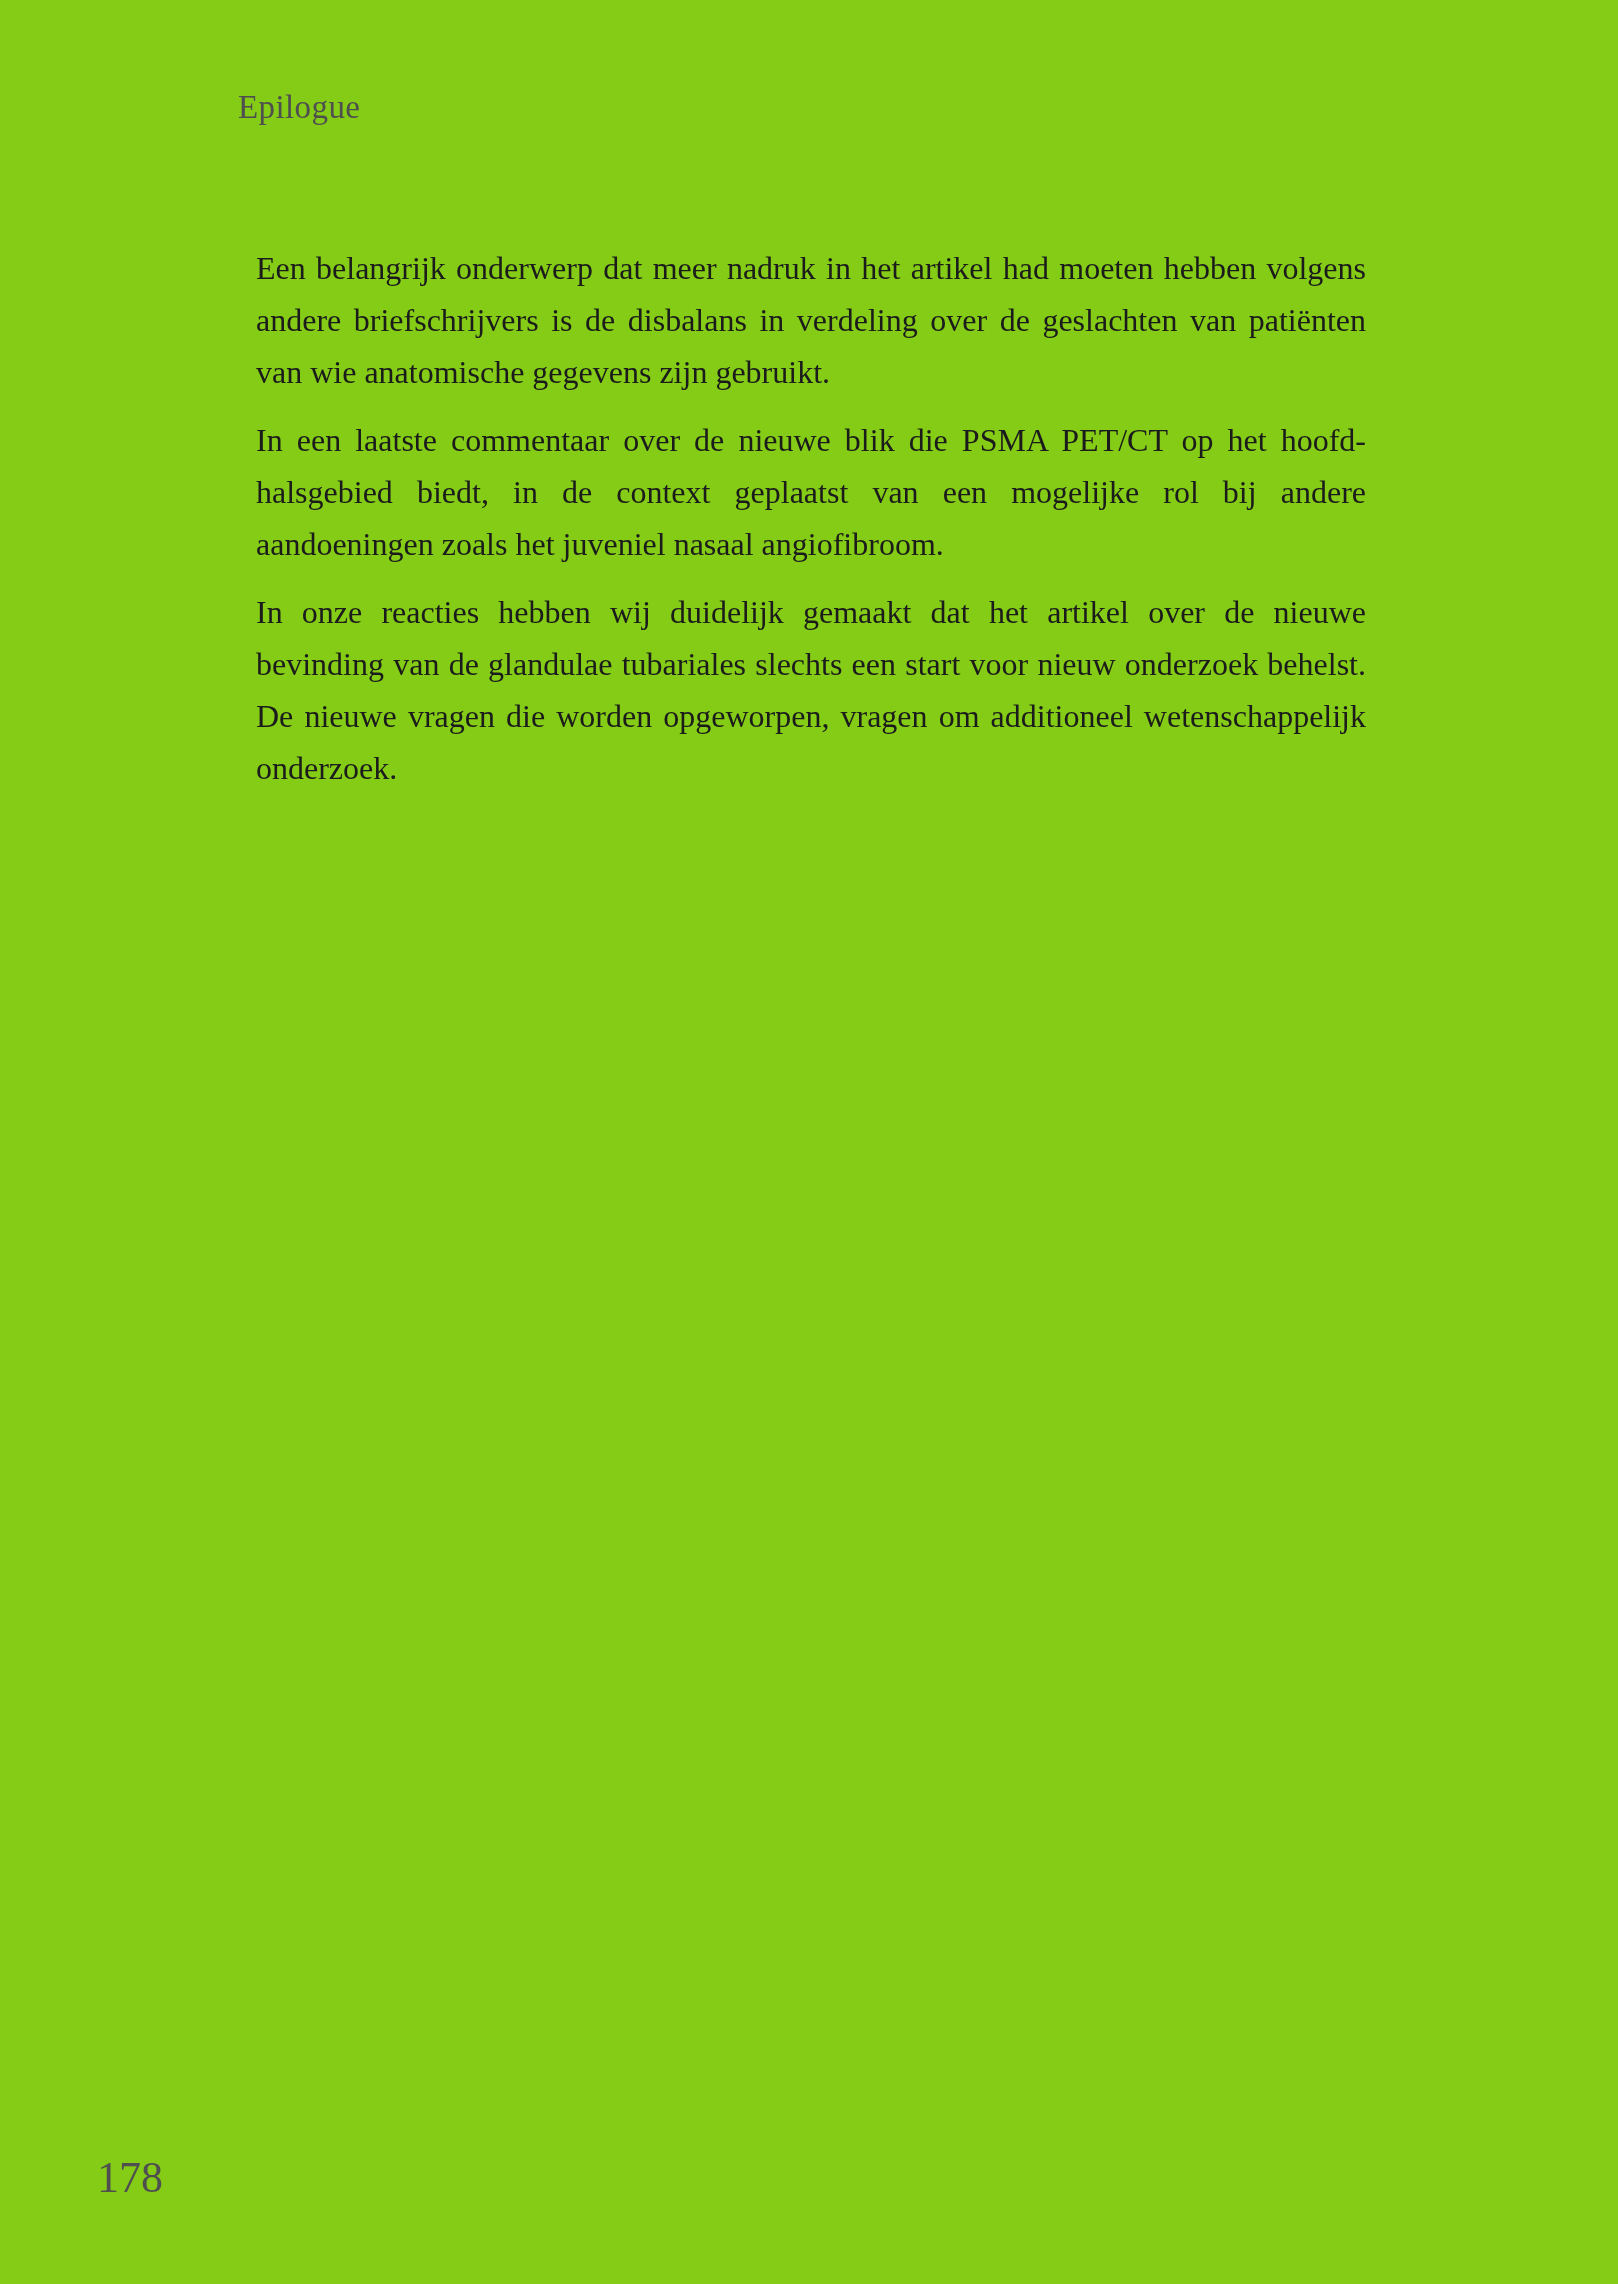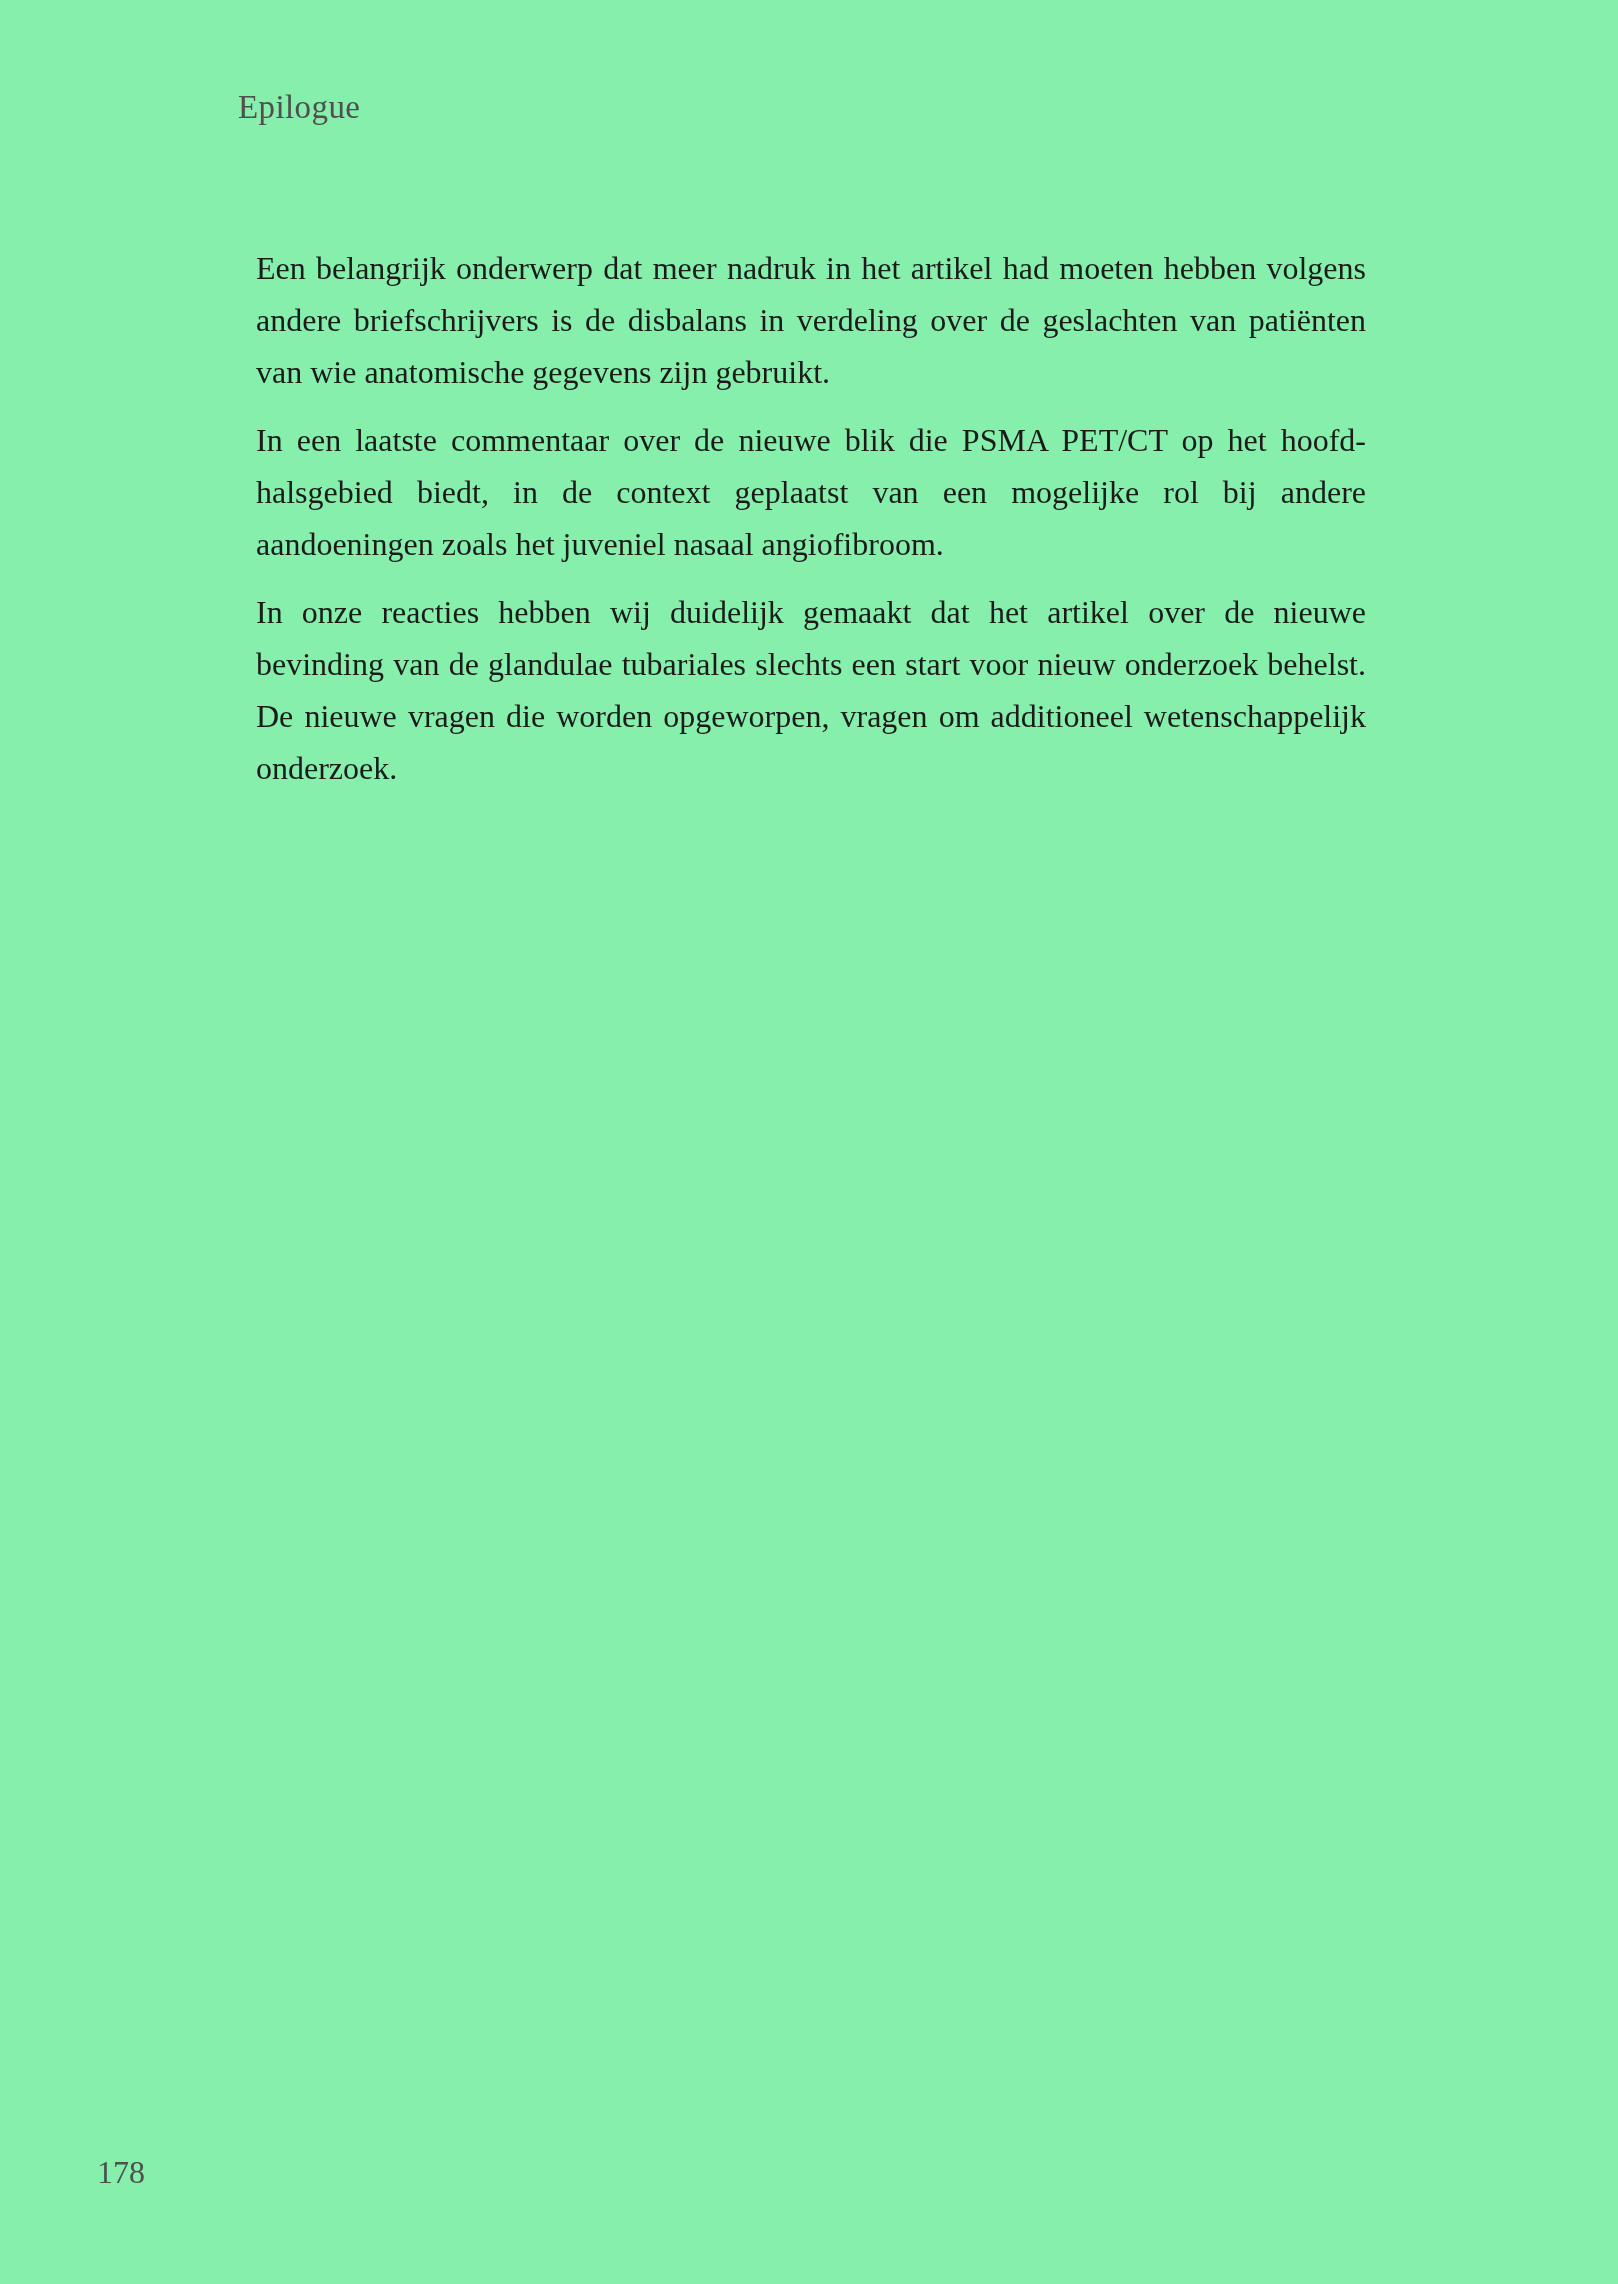--- a/index.html
+++ b/index.html
@@ -4,21 +4,21 @@
 <style>
   html, body {
     margin: 0;
     padding: 0;
     background: #e8e8e8;
   }
   .page {
     position: relative;
     width: 1619px;
     height: 2284px;
-    background: #86efac;
+    background: #84cc16;
     font-family: "Liberation Serif", "DejaVu Serif", serif;
     overflow: hidden;
   }
   .running-header {
     position: absolute;
     left: 238px;
     top: 91px;
     font-size: 33px;
     line-height: 1;
     color: #4f4f4f;
@@ -35,21 +35,21 @@
     text-align: justify;
   }
   .body-text p {
     margin: 16px;
     padding: 0;
   }
   .page-number {
     position: absolute;
     left: 97px;
     top: 2156px;
-    font-size: 32px;
+    font-size: 44px;
     line-height: 1;
     color: #4f4f4f;
   }
 </style>
 </head>
 <body>
 
 <div class="page">
 
   <div class="running-header">Epilogue</div>

